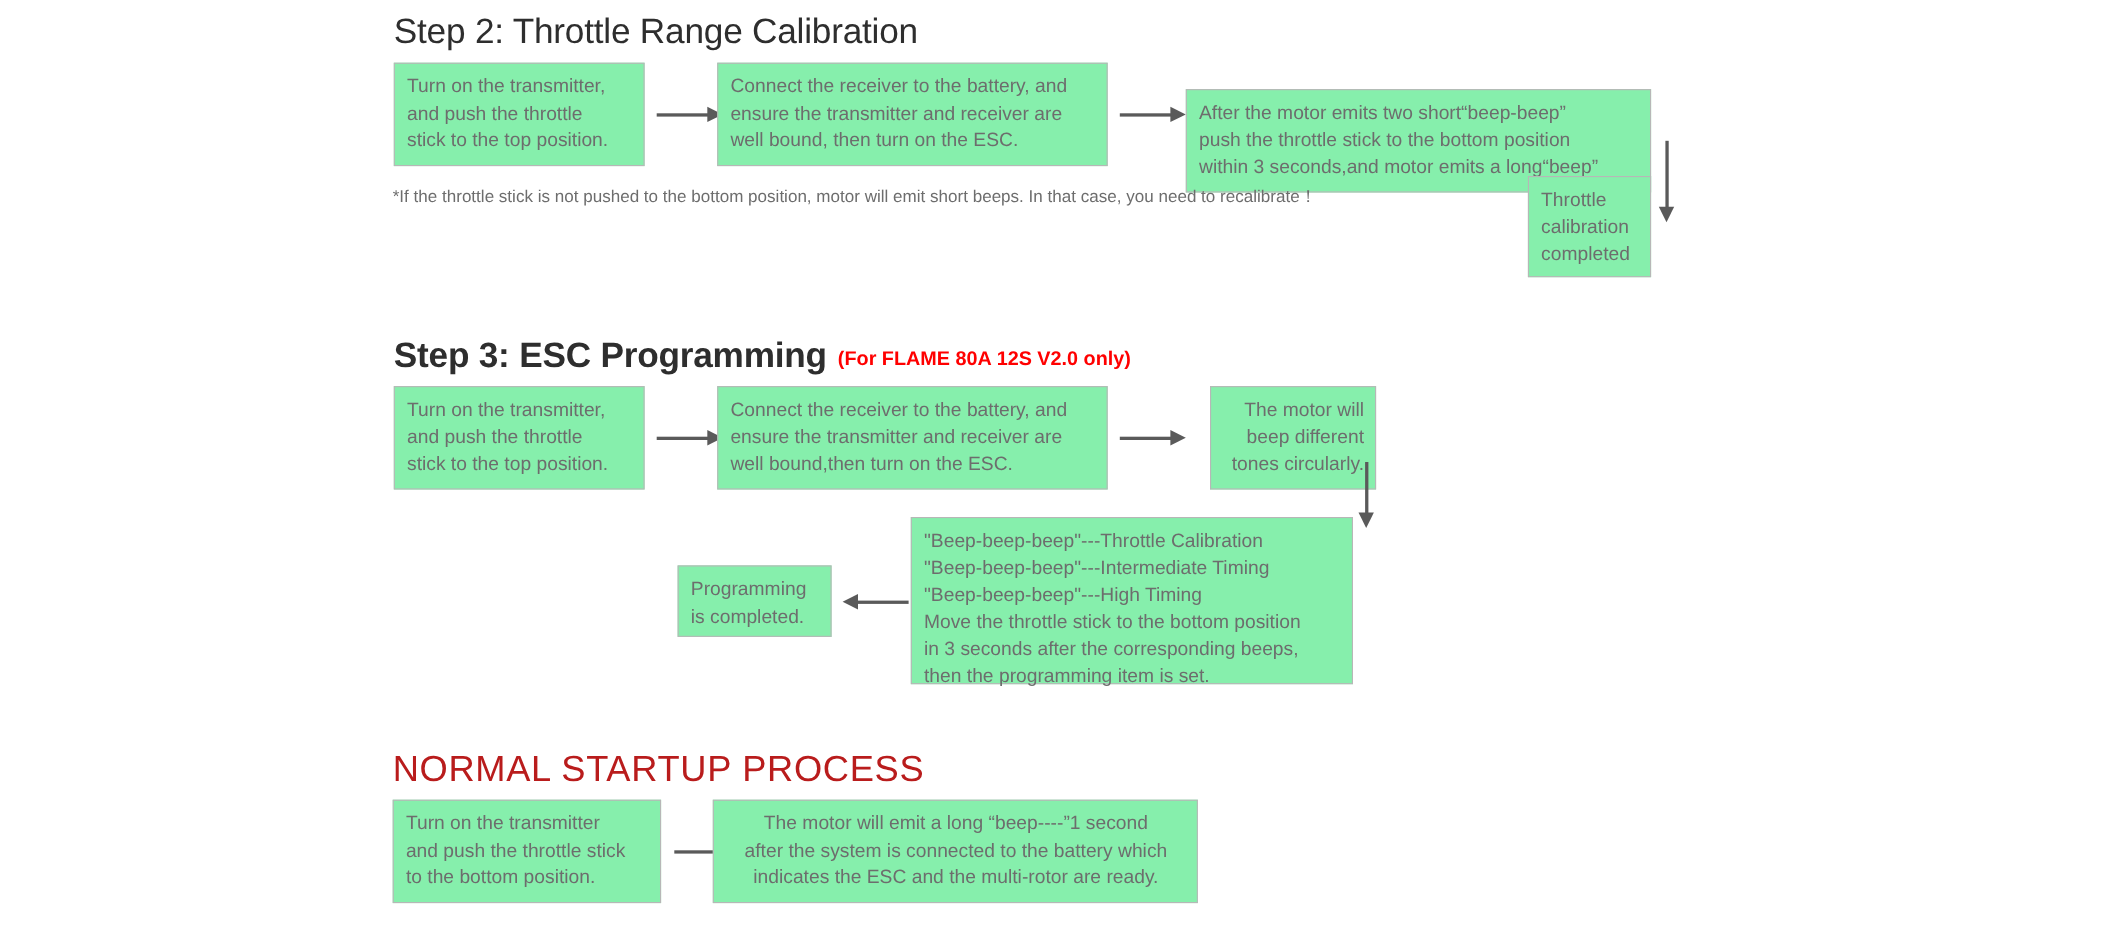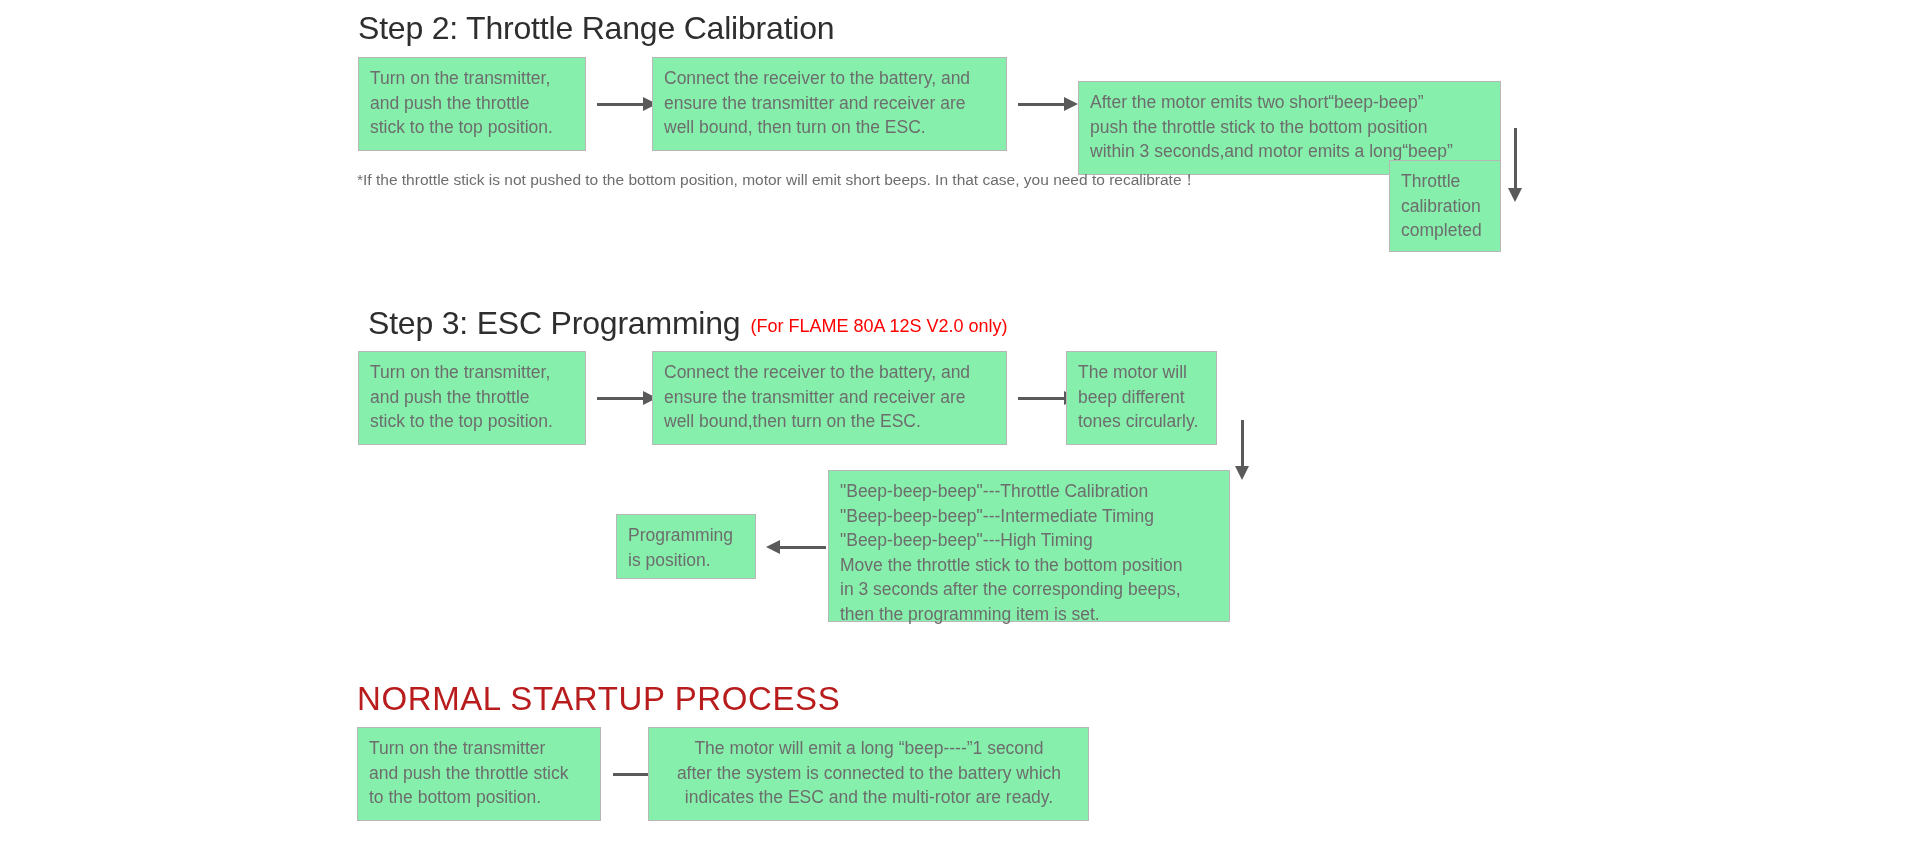--- a/index.html
+++ b/index.html
@@ -151,21 +151,21 @@
     <span class="shaft" style="height:62px;"></span>
     <span class="head"></span>
   </div>
 
   <div class="abs footnote" style="left:357px; top:170px;">*If the throttle stick is not pushed to the bottom position, motor will emit short beeps. In that case, you need to recalibrate！</div>
 
   <div class="abs box" style="left:1389px; top:160px; width:112px; height:92px;">Throttle
 calibration
 completed</div>
 
-  <div class="abs h-step" style="left:368px; top:307px;">
+  <div class="abs h-step" style="left:358px; top:307px;font-weight:bold;">
     <span>Step 3: ESC Programming</span><span class="note">(For FLAME 80A 12S V2.0 only)</span>
   </div>
 
   <div class="abs box" style="left:358px; top:351px; width:228px; height:94px;">Turn on the transmitter,
 and push the throttle
 stick to the top position.</div>
 
   <div class="abs arrow-right" style="left:597px; top:383px; width:60px; height:30px;">
     <span class="shaft" style="left:0; width:48px;"></span>
     <span class="head"></span>
@@ -173,21 +173,21 @@
 
   <div class="abs box" style="left:652px; top:351px; width:355px; height:94px;">Connect the receiver to the battery, and
 ensure the transmitter and receiver are
 well bound,then turn on the ESC.</div>
 
   <div class="abs arrow-right" style="left:1018px; top:383px; width:60px; height:30px;">
     <span class="shaft" style="left:0; width:48px;"></span>
     <span class="head"></span>
   </div>
 
-  <div class="abs box" style="left:1066px; top:351px; width:151px; height:94px;">The motor will
+  <div class="abs box" style="left:1100px; top:351px; width:151px; height:94px;text-align:right;">The motor will
 beep different
 tones circularly.</div>
 
   <div class="abs arrow-down" style="left:1230px; top:420px; width:24px; height:60px;">
     <span class="shaft" style="height:48px;"></span>
     <span class="head"></span>
   </div>
 
   <div class="abs box" style="left:828px; top:470px; width:402px; height:152px;">"Beep-beep-beep"---Throttle Calibration
 "Beep-beep-beep"---Intermediate Timing
@@ -195,21 +195,21 @@
 Move the throttle stick to the bottom position
 in 3 seconds after the corresponding beeps,
 then the programming item is set.</div>
 
   <div class="abs arrow-left" style="left:766px; top:532px; width:60px; height:30px;">
     <span class="head"></span>
     <span class="shaft" style="right:0; width:48px;"></span>
   </div>
 
   <div class="abs box" style="left:616px; top:514px; width:140px; height:65px;">Programming
-is position.</div>
+is completed.</div>
 
   <div class="abs h-section" style="left:357px; top:682px;">NORMAL STARTUP PROCESS</div>
 
   <div class="abs box" style="left:357px; top:727px; width:244px; height:94px;">Turn on the transmitter
 and push the throttle stick
 to the bottom position.</div>
 
   <div class="abs arrow-right" style="left:613px; top:759px; width:60px; height:30px;">
     <span class="shaft" style="left:0; width:48px;"></span>
     <span class="head"></span>

